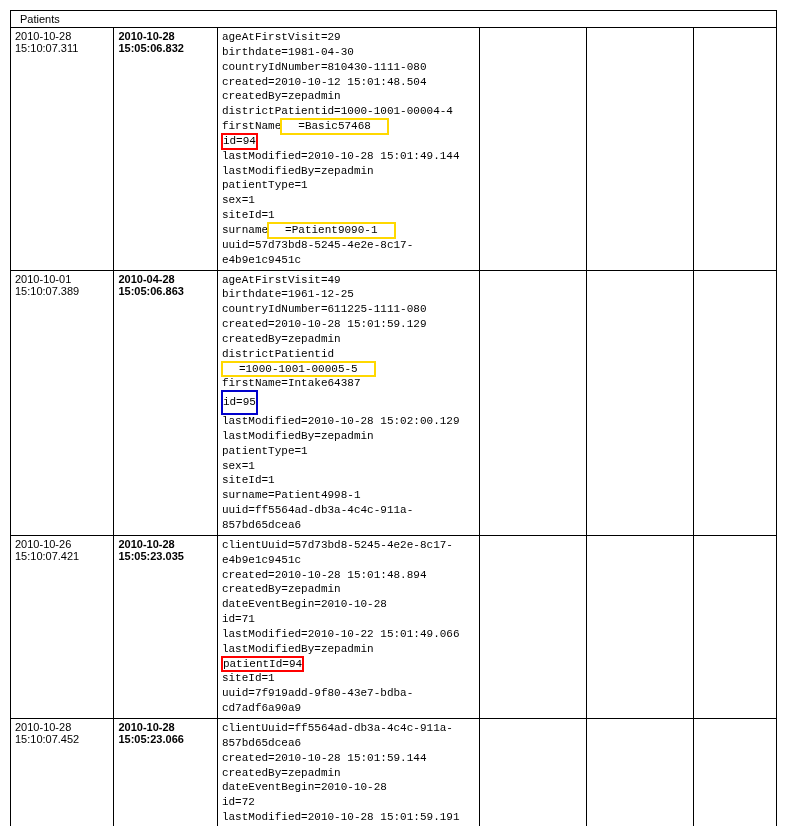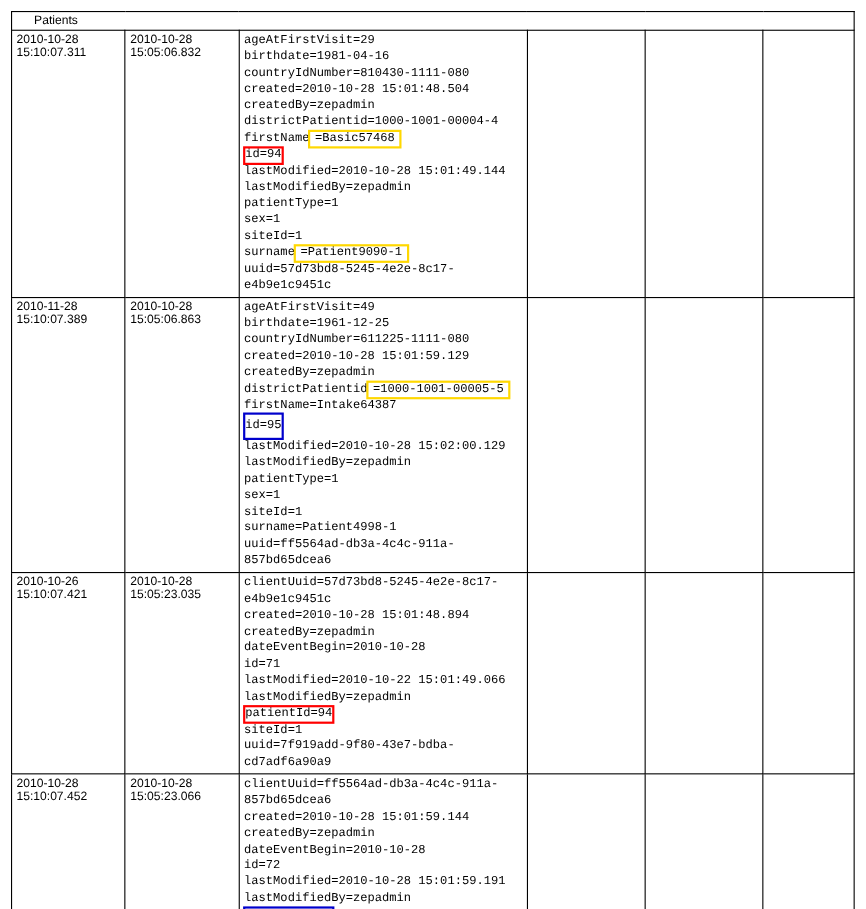--- a/index.html
+++ b/index.html
@@ -1,68 +1,68 @@
 <!DOCTYPE html>
 <html><head>
 <meta charset="utf-8">
 <style>
   body { margin:0; padding:10px; font-family:Verdana, Arial, sans-serif; font-size:11px; color:#000; background:#fff;}
   table.outer { width:767px; border-collapse:collapse; border:1px solid #000;}
   table.outer > tbody > tr > td { border:1px solid #000; vertical-align:top; padding:2px 4px;}
-  table.outer > tbody > tr.section > td { padding:2px 20px;}
+  table.outer > tbody > tr.section > td { padding:2px 9px;}
   .col-ts1 { width:95px;}
-  .col-ts2 { width:95px;}
+  .col-ts2 { width:95px;font-weight:bold;}
   .col-detail { width:255px;}
   .col-x1 { width:100px;}
   .col-x2 { width:100px;}
   .col-x3 { width:75px;}
   .ts { white-space:pre-wrap;margin-top:44px;}
   .detail { line-height:1.35;font-family:Liberation Mono, monospace;}
   .detail div {}
-  .hl-yellow { outline:2px solid #FFD800; outline-offset:-1px; display:inline-block; padding:0 5px;}
+  .hl-yellow { outline:2px solid #FFD800; outline-offset:-1px; display:inline-block; padding:0 17px;}
   .hl-red    { outline:2px solid #FF0000; outline-offset:-1px; display:inline-block; padding:0 1px;}
   .hl-blue   { outline:2px solid #0000CC; outline-offset:-1px; display:inline-block; padding:4px 1px;}
 </style>
 </head>
 <body>
 
 <table class="outer">
   <tbody>
     <tr class="section">
       <td colspan="6">Patients</td>
     </tr>
 
     <tr>
       <td class="col-ts1 ts">2010-10-28 15:10:07.311</td>
       <td class="col-ts2 ts">2010-10-28 15:05:06.832</td>
       <td class="col-detail detail">
           <div>ageAtFirstVisit=29</div>
-          <div>birthdate=1981-04-16</div>
+          <div>birthdate=1981-04-30</div>
           <div>countryIdNumber=810430-1111-080</div>
-          <div>created=2010-10-28 15:01:48.504</div>
+          <div>created=2010-10-12 15:01:48.504</div>
           <div>createdBy=zepadmin</div>
           <div>districtPatientid=1000-1001-00004-4</div>
           <div>firstName<span class="hl-yellow">=Basic57468</span></div>
           <div><span class="hl-red">id=94</span></div>
           <div>lastModified=2010-10-28 15:01:49.144</div>
           <div>lastModifiedBy=zepadmin</div>
           <div>patientType=1</div>
           <div>sex=1</div>
           <div>siteId=1</div>
           <div>surname<span class="hl-yellow">=Patient9090-1</span></div>
           <div>uuid=57d73bd8-5245-4e2e-8c17-e4b9e1c9451c</div>
         </td>
       <td class="col-x1"></td>
       <td class="col-x2"></td>
       <td class="col-x3"></td>
     </tr>
 
     <tr>
-      <td class="col-ts1 ts">2010-11-28 15:10:07.389</td>
-      <td class="col-ts2 ts">2010-10-28 15:05:06.863</td>
+      <td class="col-ts1 ts">2010-10-01 15:10:07.389</td>
+      <td class="col-ts2 ts">2010-04-28 15:05:06.863</td>
       <td class="col-detail detail">
           <div>ageAtFirstVisit=49</div>
           <div>birthdate=1961-12-25</div>
           <div>countryIdNumber=611225-1111-080</div>
           <div>created=2010-10-28 15:01:59.129</div>
           <div>createdBy=zepadmin</div>
           <div>districtPatientid<span class="hl-yellow">=1000-1001-00005-5</span></div>
           <div>firstName=Intake64387</div>
           <div><span class="hl-blue">id=95</span></div>
           <div>lastModified=2010-10-28 15:02:00.129</div>

